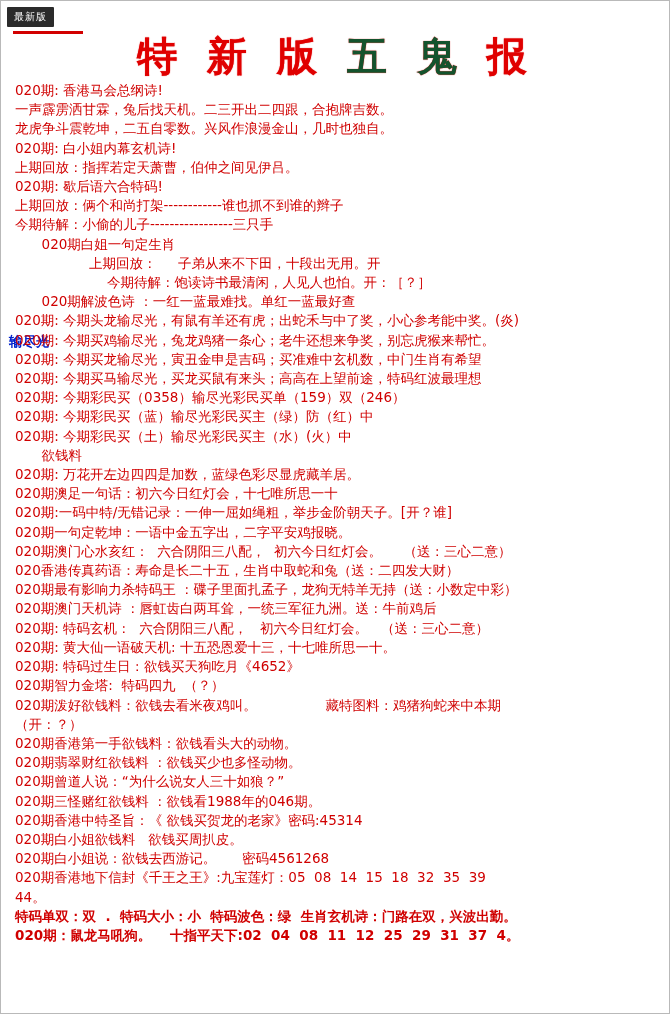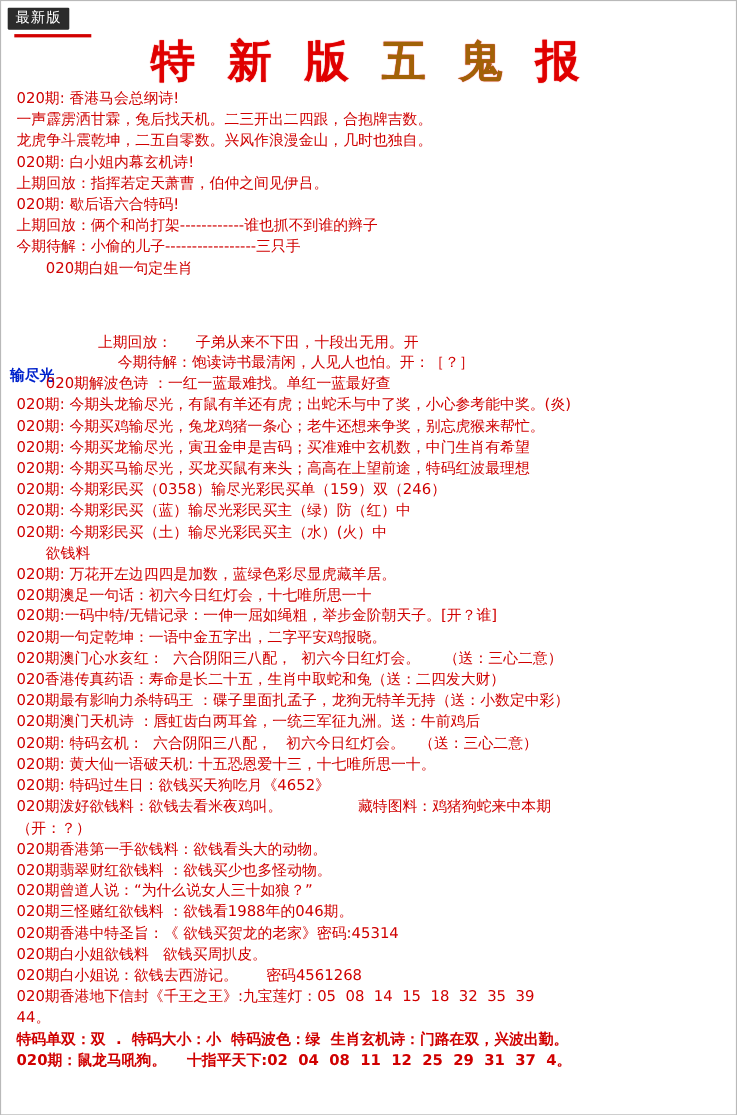--- a/index.html
+++ b/index.html
@@ -14,56 +14,56 @@
     position:relative;
     width:670px;height:1014px;
     box-sizing:border-box;
     border:1px solid #b9b9b9;
     background:#fff;
   }
   
   .badge{
     position:absolute;left:6px;top:6px;
     background:#2b2b2b;color:#fff;
-    font-size:13px;line-height:16px;
+    font-size:10px;line-height:16px;
     padding:2px 7px;
     letter-spacing:1px;
     border-radius:1px;
   }
   
   .rule{
     position:absolute;left:12px;top:30px;width:70px;height:3px;background:#d20000;
   }
   
   .title{
     position:absolute;left:0;top:32px;width:670px;
     text-align:center;
     font-family:"DejaVu Serif","Liberation Serif",serif;
     font-weight:bold;
     font-size:40px;
     line-height:46px;
     color:#e00000;
     letter-spacing:8px;
     text-shadow:0 0 1px #e00000;
   }
-  .title .blk{color:#a16207;}
+  .title .blk{color:#14532d;}
   .body{
     position:absolute;left:0;top:80px;width:530px;
     padding:0 10px 0 14px;
     box-sizing:border-box;
   }
   .ln{
     font-size:13.5px;
     line-height:19.2px;
     white-space:pre-wrap;
     color:#111;
   }
   .ln.red{color:#d00000;}
   .ln.indent1{padding-left:18px;}
-  .ln.indent2{padding-left:74px;margin-top:48px;}
+  .ln.indent2{padding-left:74px;}
   .ln.indent3{padding-left:92px;}
   .ln.bold{font-weight:bold;}
   
   .sidelabel{
     position:absolute;left:8px;top:332px;
     font-size:13.5px;line-height:17px;
     color:#111;font-weight:bold;
   }
   .sidelabel .b{color:#0022cc;}
 </style>
@@ -109,20 +109,21 @@
       <div class="ln red">020期澳足一句话：初六今日红灯会，十七唯所思一十</div>
       <div class="ln red">020期:一码中特/无错记录：一伸一屈如绳粗，举步金阶朝天子。[开？谁]</div>
       <div class="ln red">020期一句定乾坤：一语中金五字出，二字平安鸡报晓。</div>
       <div class="ln red">020期澳门心水亥红：  六合阴阳三八配，  初六今日红灯会。     （送：三心二意）</div>
       <div class="ln red">020香港传真药语：寿命是长二十五，生肖中取蛇和兔（送：二四发大财）</div>
       <div class="ln red">020期最有影响力杀特码王 ：碟子里面扎孟子，龙狗无特羊无持（送：小数定中彩）</div>
       <div class="ln red">020期澳门天机诗 ：唇虹齿白两耳耸，一统三军征九洲。送：牛前鸡后</div>
       <div class="ln red">020期: 特码玄机：  六合阴阳三八配，   初六今日红灯会。   （送：三心二意）</div>
       <div class="ln red">020期: 黄大仙一语破天机: 十五恐恩爱十三，十七唯所思一十。</div>
       <div class="ln red">020期: 特码过生日：欲钱买天狗吃月《4652》</div>
+      <div class="ln red">020期智力金塔:  特码四九  （？）</div>
       <div class="ln red">020期泼好欲钱料：欲钱去看米夜鸡叫。                藏特图料：鸡猪狗蛇来中本期（开：？）</div>
       <div class="ln red">020期香港第一手欲钱料：欲钱看头大的动物。</div>
       <div class="ln red">020期翡翠财红欲钱料 ：欲钱买少也多怪动物。</div>
       <div class="ln red">020期曾道人说：“为什么说女人三十如狼？”</div>
       <div class="ln red">020期三怪赌红欲钱料 ：欲钱看1988年的046期。</div>
       <div class="ln red">020期香港中特圣旨：《 欲钱买贺龙的老家》密码:45314</div>
       <div class="ln red">020期白小姐欲钱料   欲钱买周扒皮。</div>
       <div class="ln red">020期白小姐说：欲钱去西游记。      密码4561268</div>
       <div class="ln red">020期香港地下信封《千王之王》:九宝莲灯：05  08  14  15  18  32  35  39  44。</div>
       <div class="ln red bold">特码单双：双  .  特码大小：小  特码波色：绿  生肖玄机诗：门路在双，兴波出勤。</div>

